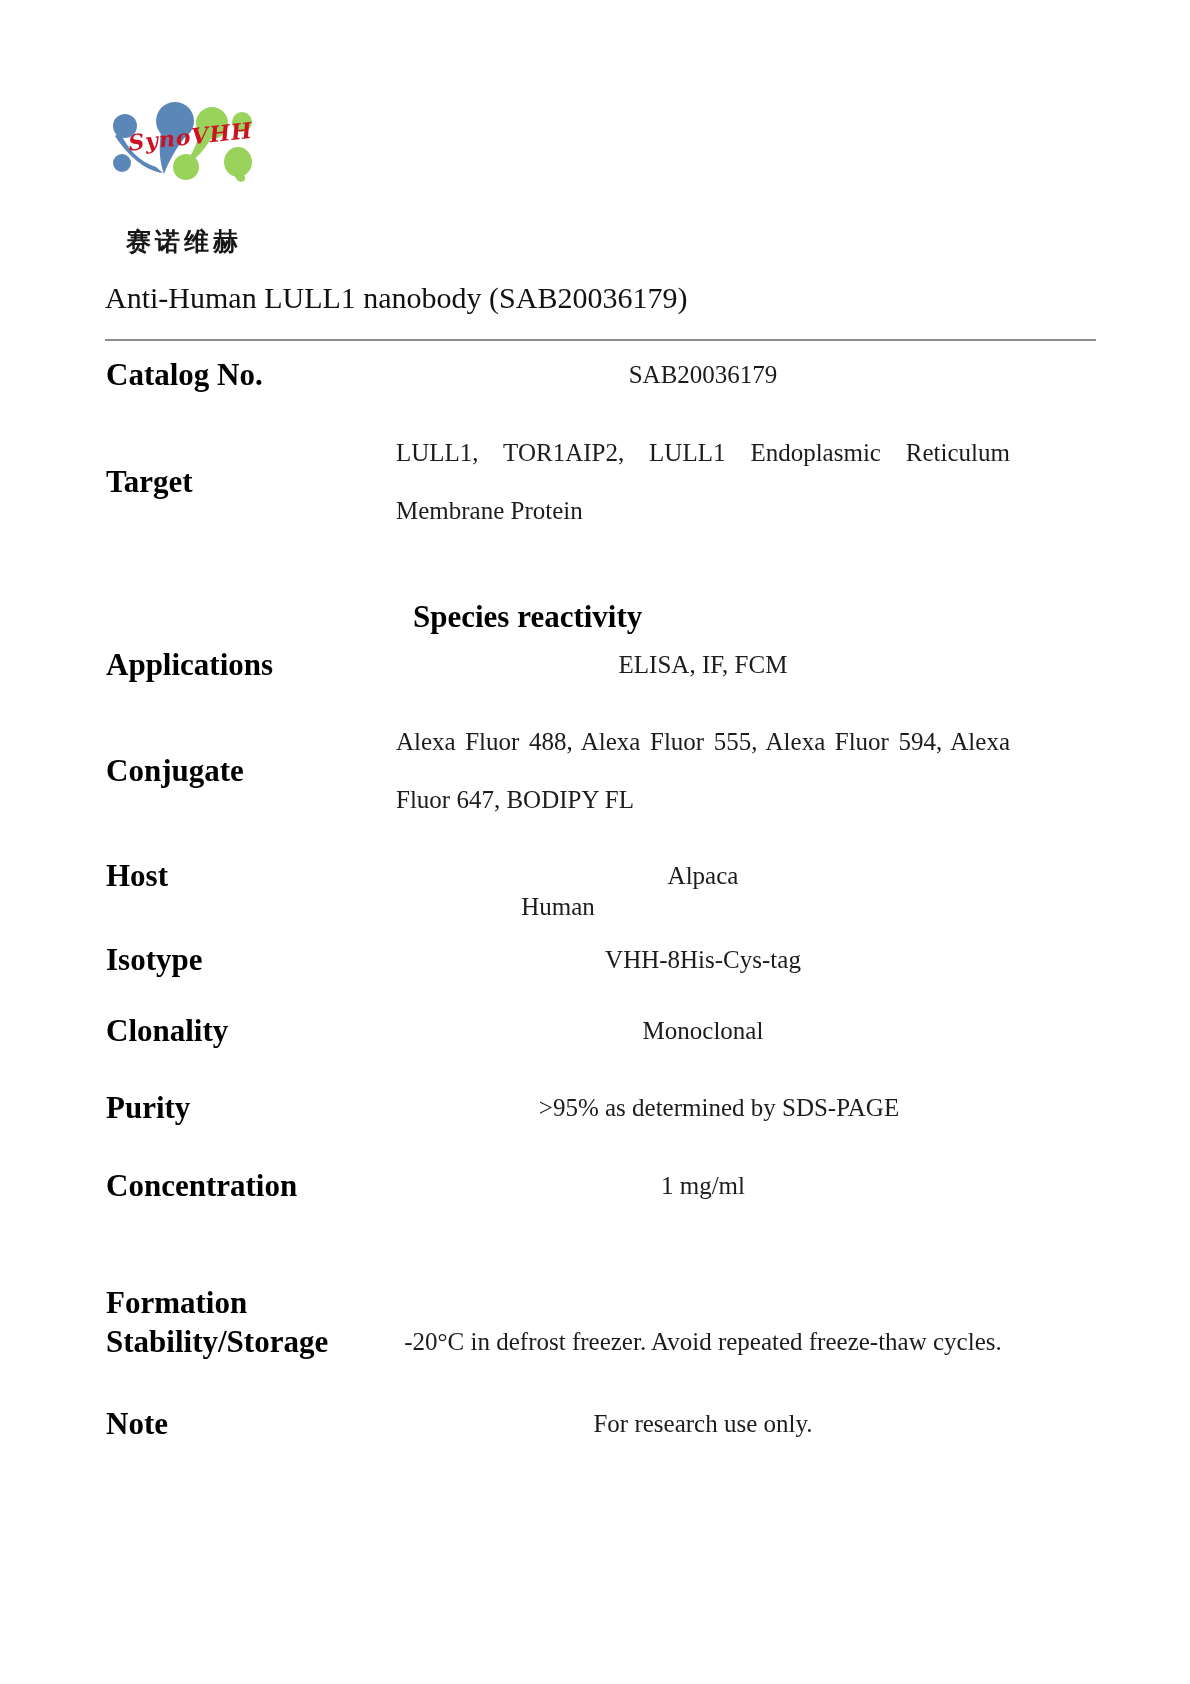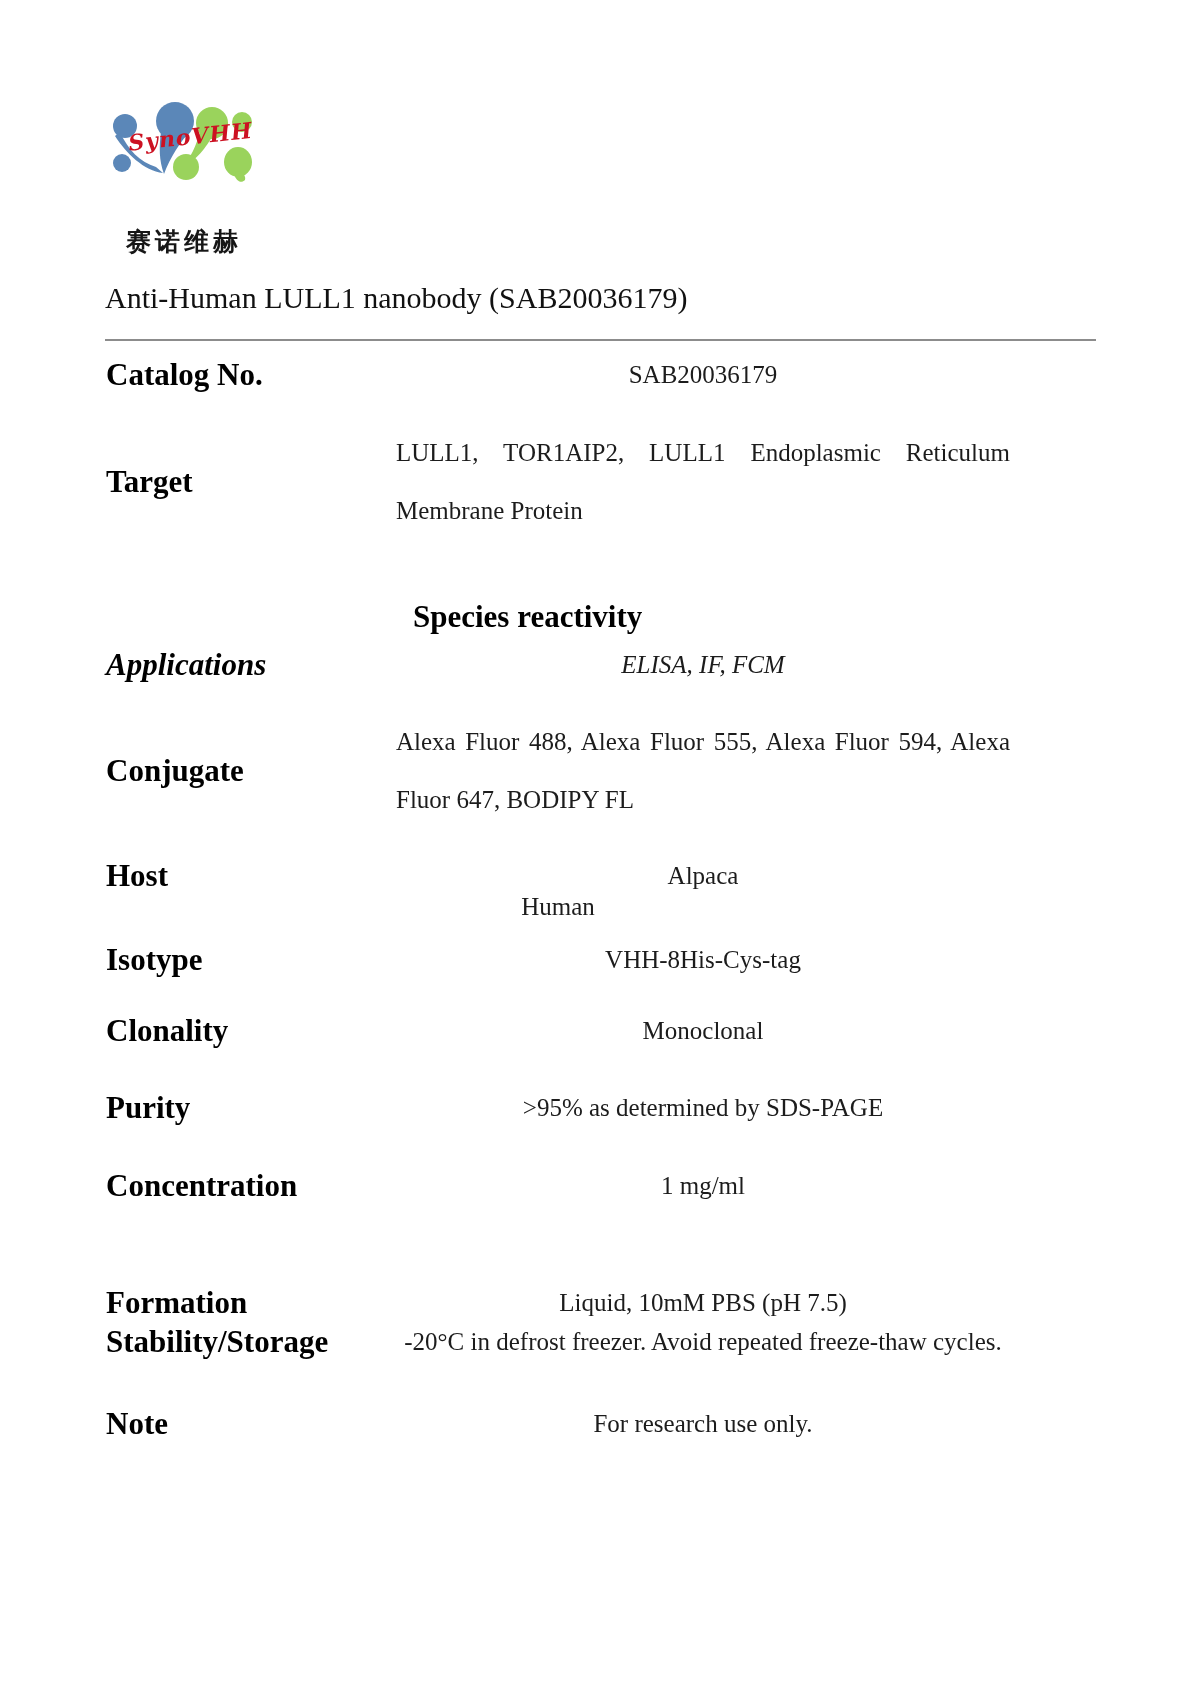--- a/index.html
+++ b/index.html
@@ -103,51 +103,50 @@
         <div class="spec-value">SAB20036179</div>
       </div>
       <div class="spec-row multi" style="top: 424px; height: 116px;">
         <div class="spec-label">Target</div>
         <div class="spec-value">LULL1, TOR1AIP2, LULL1 Endoplasmic Reticulum Membrane Protein</div>
       </div>
       <div class="spec-row" style="top: 588px; height: 58px; flex-direction: column;">
         <div class="spec-label">Species reactivity</div>
         <div class="spec-value">Human</div>
       </div>
-      <div class="spec-row" style="top: 636px; height: 58px; font-style: italic;">
+      <div class="spec-row" style="top: 636px; height: 58px;">
         <div class="spec-label">Applications</div>
         <div class="spec-value">ELISA, IF, FCM</div>
       </div>
       <div class="spec-row multi" style="top: 713px; height: 116px;">
         <div class="spec-label">Conjugate</div>
         <div class="spec-value">Alexa Fluor 488, Alexa Fluor 555, Alexa Fluor 594, Alexa Fluor 647, BODIPY FL</div>
       </div>
       <div class="spec-row" style="top: 847px; height: 58px;">
         <div class="spec-label">Host</div>
         <div class="spec-value">Alpaca</div>
       </div>
       <div class="spec-row" style="top: 931px; height: 58px;">
         <div class="spec-label">Isotype</div>
         <div class="spec-value">VHH-8His-Cys-tag</div>
       </div>
       <div class="spec-row" style="top: 1002px; height: 58px;">
         <div class="spec-label">Clonality</div>
         <div class="spec-value">Monoclonal</div>
       </div>
-      <div class="spec-row" style="top: 1079px; height: 58px;">
+      <div class="spec-row" style="top: 1079px; height: 58px; gap: 16px;">
         <div class="spec-label">Purity</div>
         <div class="spec-value">&gt;95% as determined by SDS-PAGE</div>
       </div>
       <div class="spec-row" style="top: 1157px; height: 58px;">
         <div class="spec-label">Concentration</div>
         <div class="spec-value">1 mg/ml</div>
       </div>
       <div class="spec-row" style="top: 1274px; height: 58px;">
         <div class="spec-label">Formation</div>
-        <div class="spec-value">Liquid, 10mM PBS (pH 7.5)</div>
       </div>
       <div class="spec-row" style="top: 1313px; height: 58px;">
         <div class="spec-label">Stability/Storage</div>
         <div class="spec-value">-20°C in defrost freezer. Avoid repeated freeze-thaw cycles.</div>
       </div>
       <div class="spec-row" style="top: 1395px; height: 58px;">
         <div class="spec-label">Note</div>
         <div class="spec-value">For research use only.</div>
       </div>
     </div>

